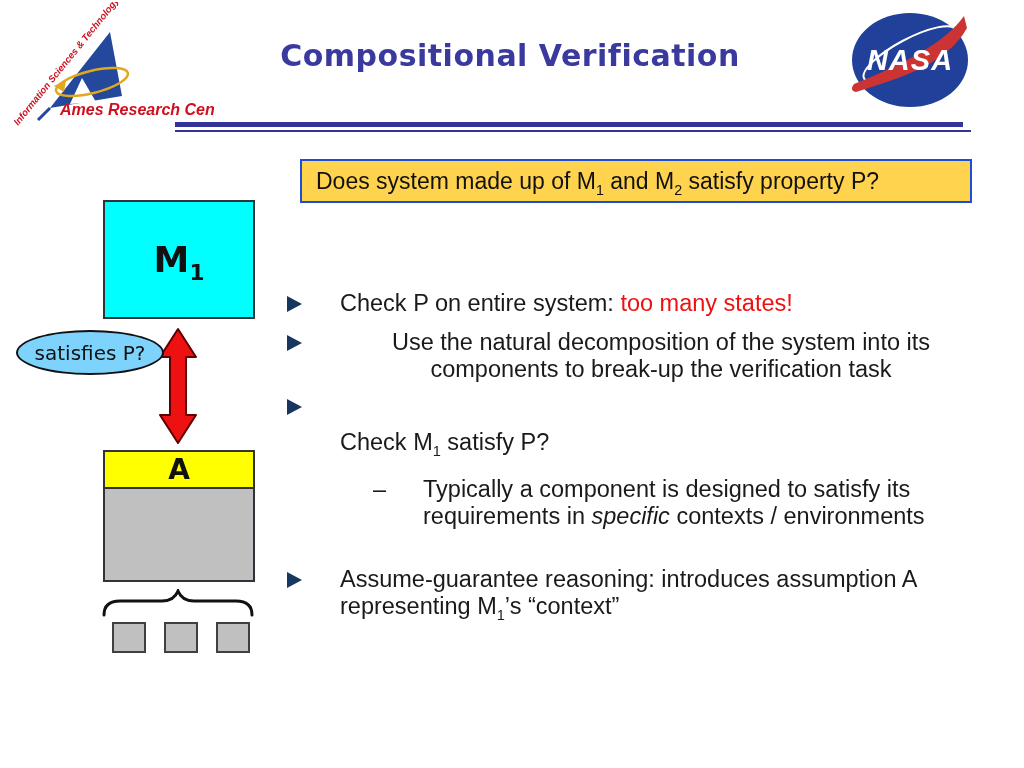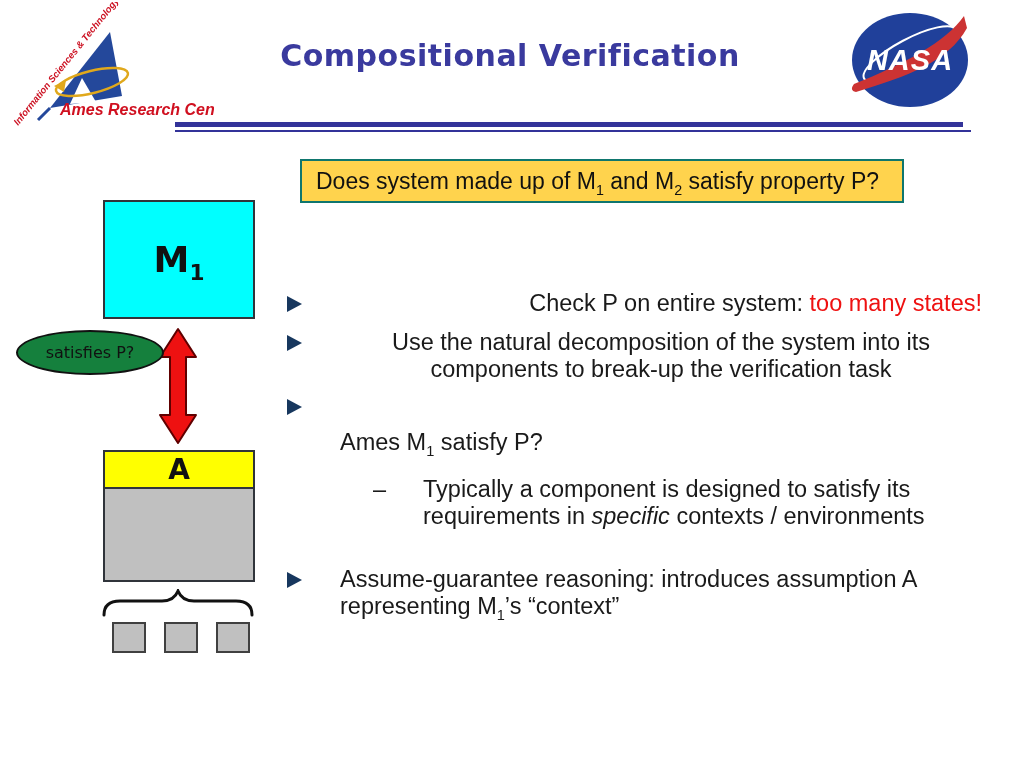--- a/index.html
+++ b/index.html
@@ -9,51 +9,51 @@
   
   .title{position:absolute;left:160px;top:38px;width:700px;text-align:center;
          font-family:"DejaVu Sans",sans-serif;font-size:30px;font-weight:600;
          color:#3A3A9E;letter-spacing:.5px;}
   .rule-thick{position:absolute;left:175px;top:122px;width:788px;height:5px;background:#333399;}
   .rule-thin{position:absolute;left:175px;top:130px;width:796px;height:2px;background:#333399;}
   .ames-logo{position:absolute;left:4px;top:2px;}
   .nasa-logo{position:absolute;left:846px;top:10px;}
 
   
-  .question-box{position:absolute;left:300px;top:159px;width:604px;height:44px;
-      box-sizing:border-box;background:#FFD34D;border:2px solid #0f766e;
+  .question-box{position:absolute;left:300px;top:159px;width:672px;height:44px;
+      box-sizing:border-box;background:#FFD34D;border:2px solid #1d4ed8;
       font-size:23px;color:#111;display:flex;align-items:center;padding-left:14px;}
 
   
   .box-m1{position:absolute;left:103px;top:200px;width:152px;height:119px;box-sizing:border-box;
       background:#00FFFF;border:2px solid #30343a;display:flex;align-items:center;justify-content:center;}
   .comp-label{font-family:"DejaVu Sans",sans-serif;font-size:36px;font-weight:bold;color:#111;}
   .comp-label sub{font-size:60%;}
   .satisfies{position:absolute;left:16px;top:330px;width:148px;height:45px;box-sizing:border-box;
-      background:#15803d;border:2px solid #111;border-radius:50%;z-index:6;
+      background:#7dd3fc;border:2px solid #111;border-radius:50%;z-index:6;
       display:flex;align-items:center;justify-content:center;
-      font-family:"DejaVu Sans",sans-serif;font-size:16px;color:#111;}
+      font-family:"DejaVu Sans",sans-serif;font-size:20px;color:#111;}
   .dbl-arrow{position:absolute;left:156px;top:327px;z-index:4;}
   .box-am2{position:absolute;left:103px;top:450px;width:152px;height:132px;box-sizing:border-box;
       border:2px solid #30343a;background:#C0C0C0;}
   .band-a{box-sizing:border-box;height:37px;background:#FFFF00;border-bottom:2px solid #30343a;
       display:flex;align-items:center;justify-content:center;}
   .band-a .comp-label{font-size:28px;}
   .band-m2{height:91px;display:flex;align-items:center;justify-content:center;}
   .brace{position:absolute;left:100px;top:589px;}
   .sq{position:absolute;top:622px;width:34px;height:31px;box-sizing:border-box;
       background:#C0C0C0;border:2px solid #404040;}
   .sq1{left:112px;} .sq2{left:164px;} .sq3{left:216px;}
 
   
   .bullets{position:absolute;left:285px;top:285px;width:697px;height:330px;}
   .row{position:absolute;left:0;width:697px;box-sizing:border-box;padding-left:55px;
        font-size:23.5px;line-height:27px;color:#1a1a1a;}
   .row.dash-row{padding-left:138px;}
-  .row1{top:5px;text-align:right;} .row2{top:44px;text-align:center;} .row3{top:108px;} .row4{top:144px;}
+  .row1{top:5px;} .row2{top:44px;text-align:center;} .row3{top:108px;} .row4{top:144px;}
   .row5{top:191px;} .row6{top:257px;margin-top:24px;}
   .bullet-arrow{position:absolute;left:2px;top:6px;width:0;height:0;
        border-left:15px solid #17375E;border-top:8px solid transparent;border-bottom:8px solid transparent;}
   .dash-marker{position:absolute;left:88px;top:0;}
   sub{font-size:62%;line-height:0;}
 
   svg text{font-family:"Liberation Sans","DejaVu Sans",sans-serif;}
 </style>
 </head>
 <body>
@@ -117,21 +117,21 @@
       <span><span>Check P on entire system: </span><span style="color: rgb(238, 17, 17);">too many states!</span></span>
     </div>
     <div class="row row2">
       <span class="bullet-arrow"></span>
       <span><span>Use the natural decomposition of the system into its components to break-up the verification task</span></span>
     </div>
     <div class="row row3">
       <span class="bullet-arrow"></span>
     </div>
     <div class="row row4">
-      <span><span>Ames M</span><sub>1</sub><span> satisfy P?</span></span>
+      <span><span>Check M</span><sub>1</sub><span> satisfy P?</span></span>
     </div>
     <div class="row dash-row row5">
       <span class="dash-marker">–</span>
       <span><span>Typically a component is designed to satisfy its requirements in </span><span style="font-style: italic;">specific</span><span> contexts / environments</span></span>
     </div>
     <div class="row row6">
       <span class="bullet-arrow"></span>
       <span><span>Assume-guarantee reasoning: introduces assumption A representing M</span><sub>1</sub><span>’s “context”</span></span>
     </div>
   </div>

